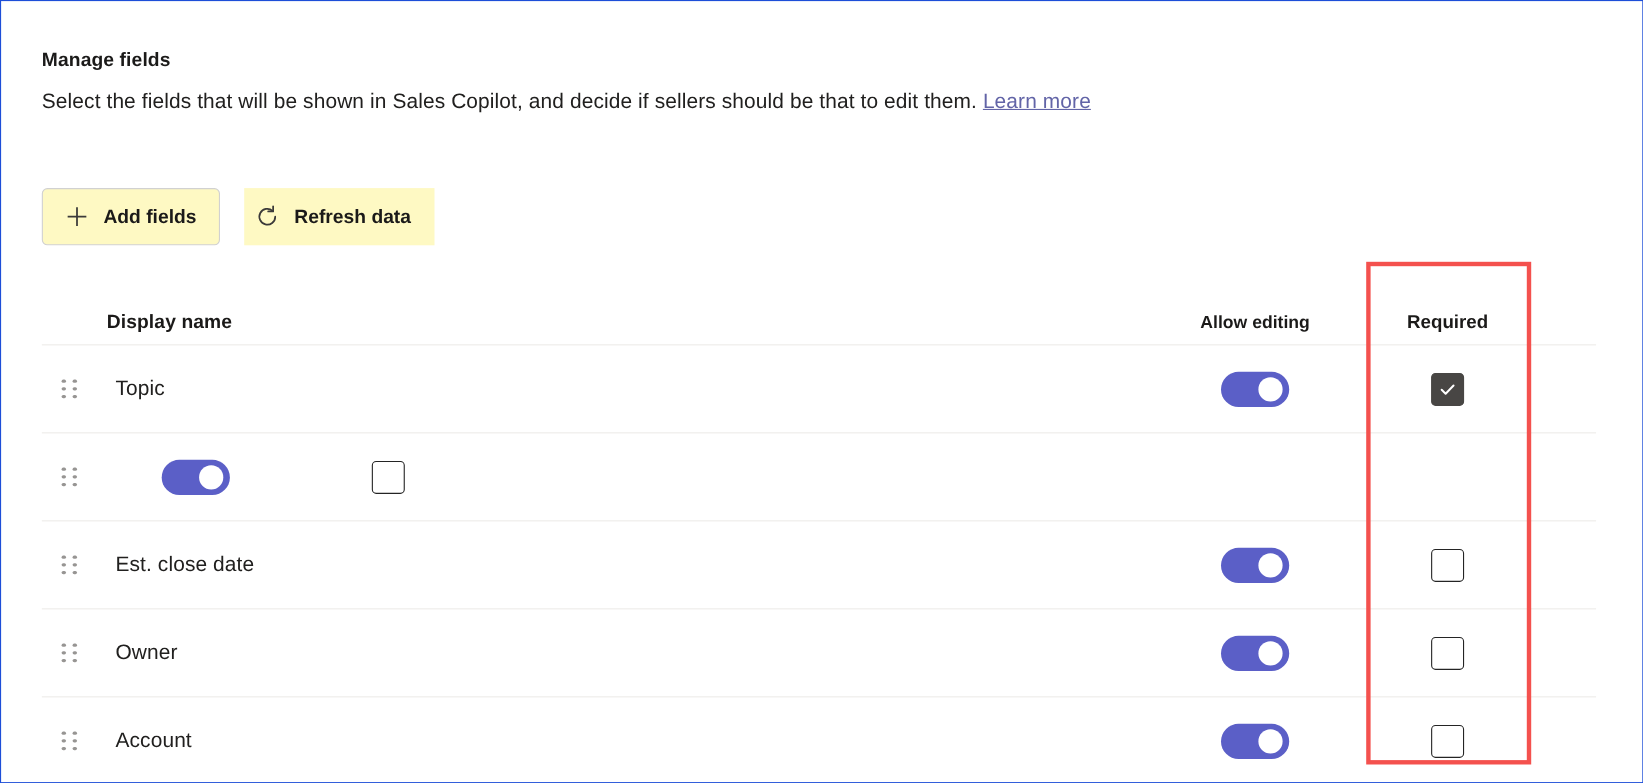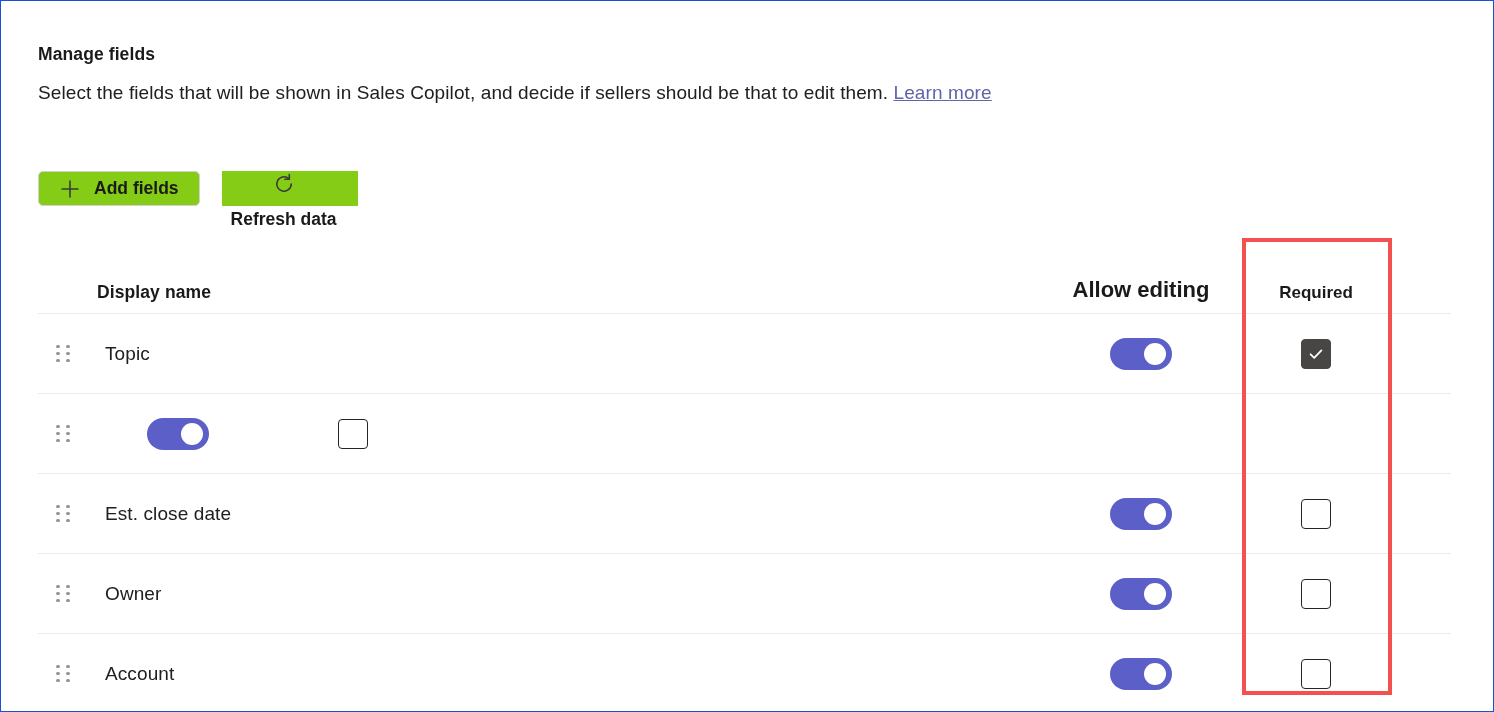--- a/index.html
+++ b/index.html
@@ -53,39 +53,38 @@
     left: 37px;
     top: 170px;
     display: flex;
     align-items: center;
     gap: 22px;
   }
   .btn {
     display: flex;
     align-items: center;
     gap: 13px;
-    height: 35px;
+    height: 52px;
     box-sizing: border-box;
     padding: 0 20px;
     font-size: 17.5px;
     font-weight: bold;
     color: #1b1a19;
-    background: #84cc16;
+    background: #fef9c3;
     cursor: pointer;
     white-space: nowrap;
     text-align: right;
   }
   .btn.bordered {
     border: 1px solid #d1d1d1;
     border-radius: 5px;
   }
   .btn.plain {
     border: 1px solid transparent;
     padding-left: 8px;
-    flex-direction: column;
   }
   .icon-svg { display: block; }
 
   
   .grid {
     position: absolute;
     left: 37px;
     top: 256px;
     width: 1413px;
   }
@@ -126,21 +125,21 @@
     padding-left: 19px;
   }
   .col-allow {
     flex: 0 0 200px;
     display: flex;
     justify-content: center;
     align-items: center;
   }
   .grid-row.header .col-allow {
     font-weight: bold;
-    font-size: 22px;
+    font-size: 16px;
     color: #1b1a19;
   }
   .col-required {
     flex: 0 0 150px;
     display: flex;
     justify-content: center;
     align-items: center;
   }
   .grid-row.header .col-required {
     font-weight: bold;

